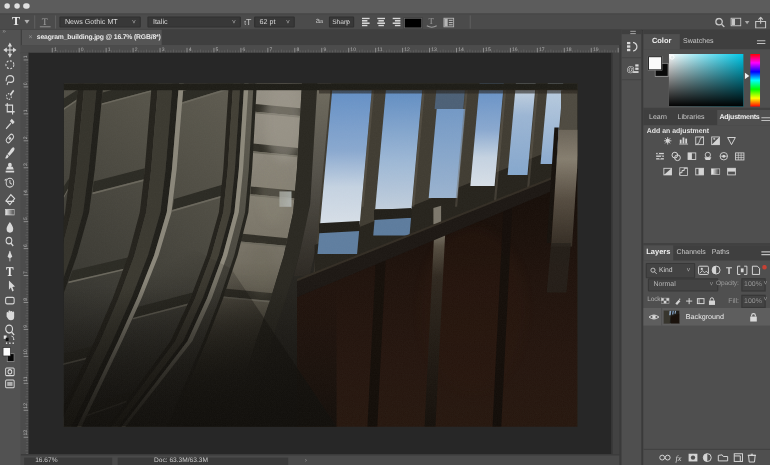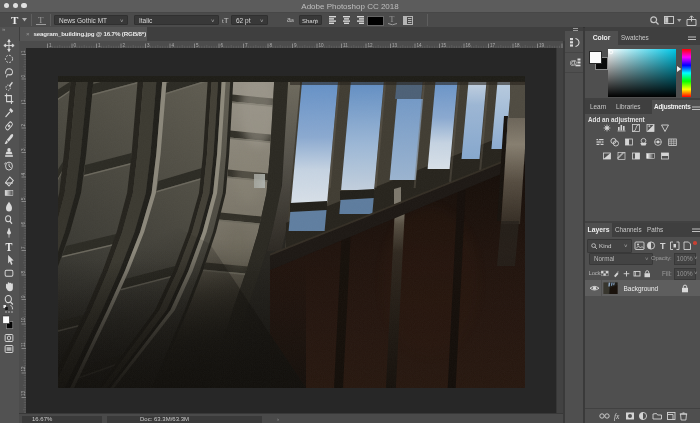--- a/index.html
+++ b/index.html
@@ -18,21 +18,20 @@
 #canvas{position:absolute;left:26px;top:48px;width:530px;height:365px;background:#272727;}
 #statusbar{position:absolute;left:19px;top:413px;width:544px;height:10px;background:#4a4a4a;border-top:1px solid #383838;color:#cccccc;font-size:6px;line-height:10px;}
 #strip{position:absolute;left:565px;top:27px;width:18px;height:396px;background:#4f4f4f;}
 #dock{position:absolute;left:585px;top:27px;width:115px;height:396px;background:#4f4f4f;}
 </style></head>
 <body>
 <div id="titlebar">
   <div class="light" style="left:4.2px"></div>
   <div class="light" style="left:12.8px"></div>
   <div class="light" style="left:21.4px"></div>
-  <div id="titletext">Adobe Photoshop CC 2018</div>
 </div>
 <div id="optbar">
 <span class="abs" style="left:11px;top:1px;font-family:'Liberation Serif',serif;font-weight:bold;font-size:11px;color:#ececec;">T</span>
 <svg class="abs" style="left:22px;top:5px" width="6" height="4">
       <polygon points="0,0 5,0 2.5,3.5" fill="#b0b0b0"></polygon>
     </svg>
 <div class="sep" style="left:31px"></div>
 <svg class="abs" style="left:36px;top:2px" width="11" height="10">
       <text x="2" y="8" font-size="9" fill="#9d9d9d" font-family="Liberation Serif">T</text>
       <rect x="0" y="9" width="10" height="1" fill="#9d9d9d"></rect>

